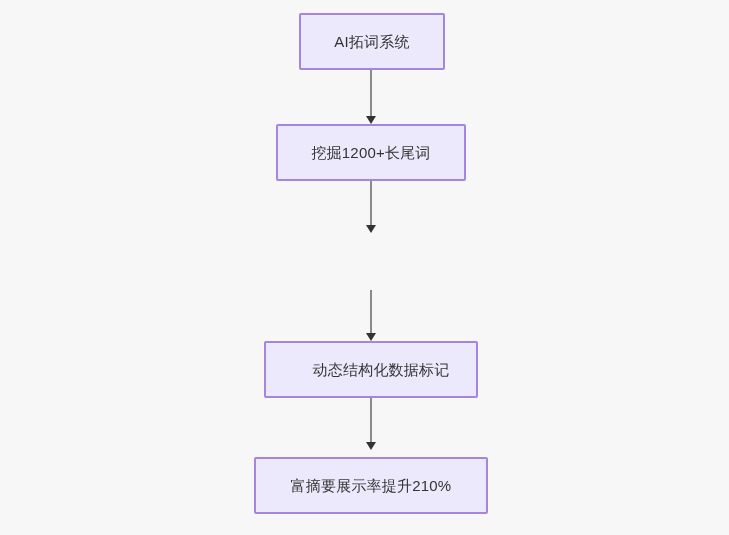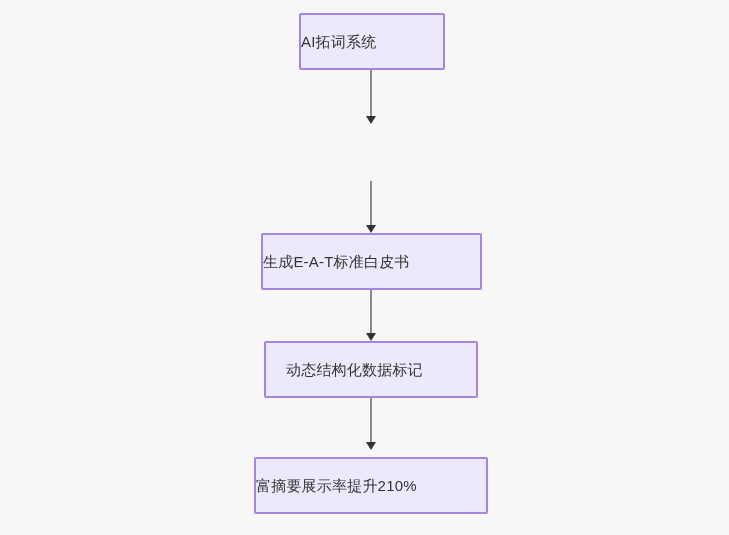--- a/index.html
+++ b/index.html
@@ -19,20 +19,21 @@
     height: 535px;
   }
   .node {
     position: absolute;
     box-sizing: border-box;
     background: #ece9fc;
     border: 2px solid #a585dd;
     border-radius: 2px;
     display: flex;
     align-items: center;
+    justify-content: center;
     color: #333333;
     font-size: 15px;
     line-height: 1.2;
     letter-spacing: 0.2px;
     white-space: nowrap;
   }
   .node-label {
     display: block;
   }
   .edge {
@@ -75,22 +76,22 @@
     <div class="edge-head" style="top: 43px;"></div>
   </div>
   <div class="edge" id="edge-e4" style="left: 371px; top: 398px;">
     <div class="edge-line" style="height: 44px;"></div>
     <div class="edge-head" style="top: 44px;"></div>
   </div>
 
   <div class="node" id="node-n1" style="left: 299px; top: 13px; width: 146px; height: 57px;">
     <span class="node-label">AI拓词系统</span>
   </div>
-  <div class="node" id="node-n3" style="left: 261px; top: 233px; width: 221px; height: 57px;">
-    <span class="node-label">生成E-A-T标准白皮书</span>
+  <div class="node" id="node-n2" style="left: 276px; top: 124px; width: 190px; height: 57px;">
+    <span class="node-label">挖掘1200+长尾词</span>
   </div>
   <div class="node" id="node-n4" style="left: 264px; top: 341px; width: 214px; height: 57px; padding-left: 20px;">
     <span class="node-label">动态结构化数据标记</span>
   </div>
   <div class="node" id="node-n5" style="left: 254px; top: 450px; width: 234px; height: 57px; margin-top: 7px;">
     <span class="node-label">富摘要展示率提升210%</span>
   </div>
 
 </div>
 

